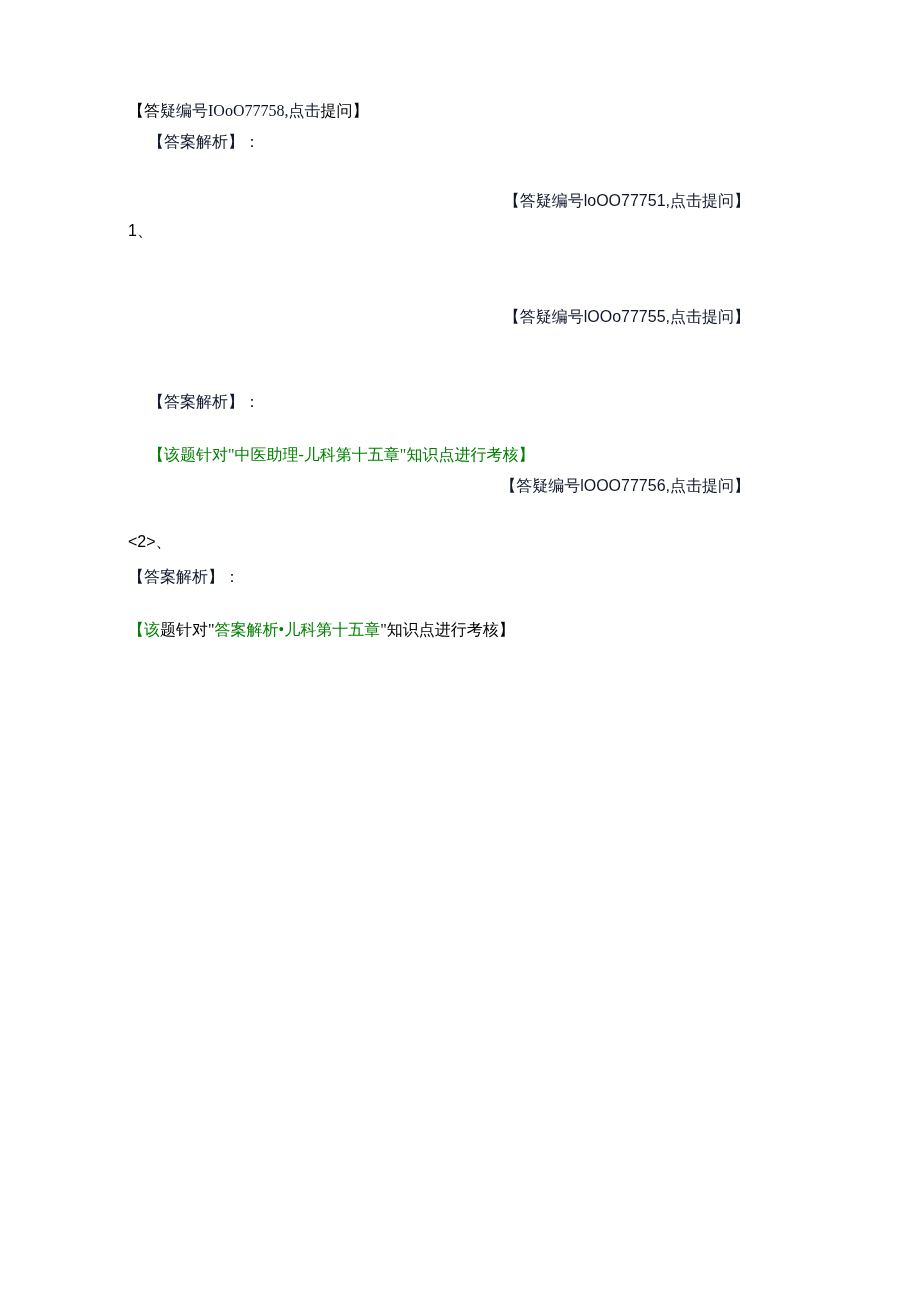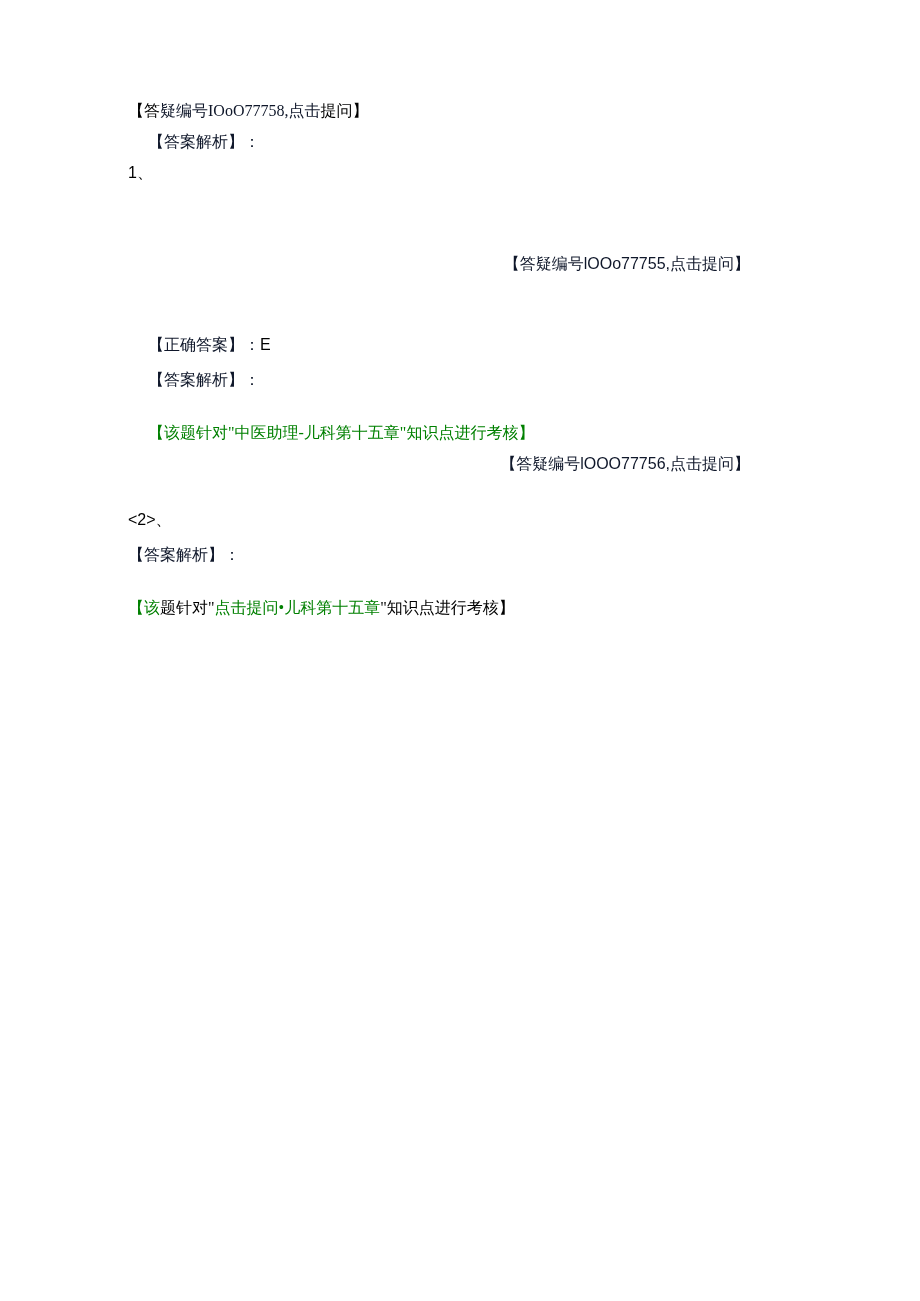--- a/index.html
+++ b/index.html
@@ -23,21 +23,21 @@
     }
     .black {
       color: #000000;
     }
     .sans {
       font-family: "Arial", sans-serif;
     }
     .right-link {
       text-align: right;
       padding-right: 110px;
-      margin-top: 18px;
+      margin-top: 12px;
     }
     .indent-1 {
       padding-left: 20px;
     }
     .heading {
       margin-top: 34px;
       margin-bottom: 0;
       font-weight: bold;
     }
     .item-num {
@@ -62,38 +62,38 @@
 <div class="content">
 
   <div class="line">
     <span class="black">【答</span><span class="blue">疑编号IOoO77758,点击</span><span class="black">提问】</span>
   </div>
 
   <div class="line indent-1">
     <span class="blue">【答案解析】：</span>
   </div>
 
+  <div class="right-link" style="margin-top:30px;">
+    <span class="blue">【答疑编号</span><span class="blue sans">loOO77751,</span><span class="blue">点击提问】</span>
+  </div>
 
 
   <div class="item-num">
     <span class="black sans">1、</span>
   </div>
 
   <div class="spacer-sm"></div>
 
   <div class="right-link">
     <span class="blue">【答疑编号</span><span class="blue sans">lOOo77755,</span><span class="blue">点击提问】</span>
   </div>
 
   <div class="spacer-md"></div>
 
   <div class="block-indent">
-    <div class="line">
-      <span class="blue">【正确答案】：</span><span class="black sans">E</span>
-    </div>
     <div class="line" style="margin-top:6px;">
       <span class="blue">【答案解析】：</span>
     </div>
 
     <div class="line" style="margin-top:24px;">
       <span class="green">【该题针对"中医助理-儿科第十五章"知识点进行考核】</span>
     </div>
   </div>
 
   <div class="right-link" style="margin-top:0;">
@@ -103,16 +103,16 @@
   <div style="margin-top:28px;">
     <span class="black sans">&lt;2&gt;</span><span class="black">、</span>
   </div>
 
 
   <div class="line" style="margin-top:6px;">
     <span class="blue">【答案解析】：</span>
   </div>
 
   <div class="line" style="margin-top:24px;">
-    <span class="green">【该</span><span class="black">题针对"</span><span class="green">点击提问•儿科第十五章</span><span class="black">"知识点进行考核】</span>
+    <span class="green">【该</span><span class="black">题针对"</span><span class="green">答案解析•儿科第十五章</span><span class="black">"知识点进行考核】</span>
   </div>
 
 </div>
 
 </body></html>

